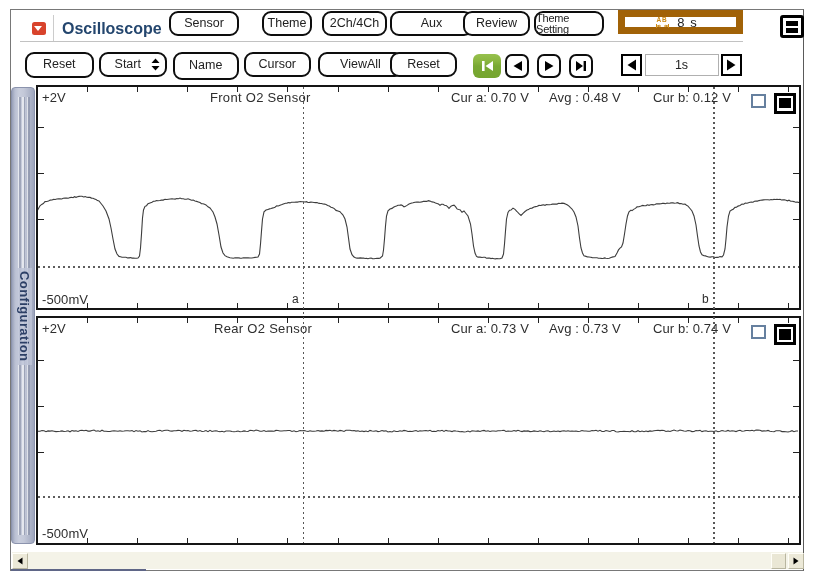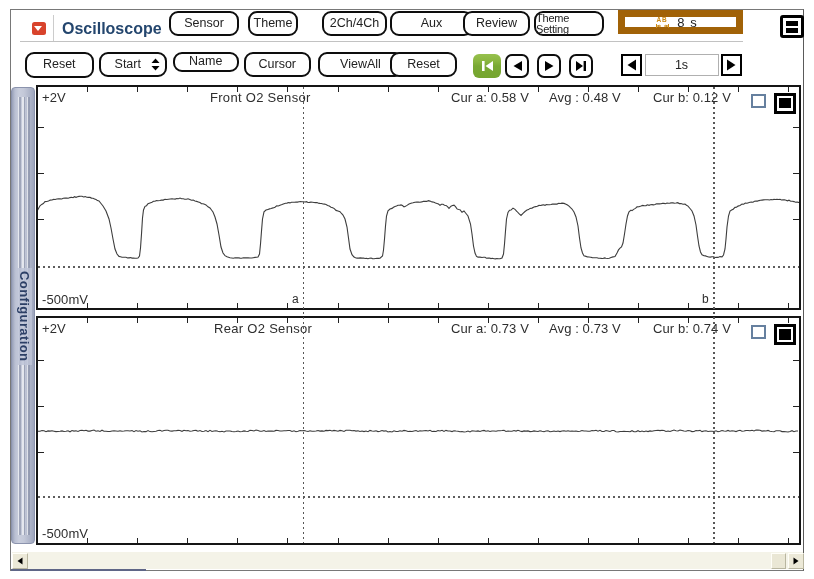--- a/index.html
+++ b/index.html
@@ -20,21 +20,21 @@
 <div class="abs" style="left:10px;top:9px;width:794px;height:562px;border:1.5px solid #787878;border-right-color:#5a5a5a"></div>
 
 <div class="abs" style="left:32px;top:22px;width:14px;height:12.5px;background:#d8432c;border-radius:2.5px">
  <div class="abs" style="left:2.3px;top:4.4px;width:0;height:0;border-left:4.7px solid transparent;border-right:4.7px solid transparent;border-top:5.2px solid #fff"></div>
 </div>
 <div class="abs" style="left:53px;top:15px;width:1px;height:26px;background:#ccc"></div>
 <div class="abs" style="left:62px;top:20px;font-size:16px;font-weight:bold;color:#24466e">Oscilloscope</div>
 <div class="abs" style="left:20px;top:41px;width:723px;height:1px;background:#c2c2c2"></div>
 
 <div class="btn" style="left:169px;top:11px;width:70px">Sensor</div>
-<div class="btn" style="left:248px;top:11px;width:50px">Theme</div>
+<div class="btn" style="left:262px;top:11px;width:50px">Theme</div>
 <div class="btn" style="left:322px;top:11px;width:65px">2Ch/4Ch</div>
 <div class="btn" style="left:390px;top:11px;width:83px">Aux</div>
 <div class="btn" style="left:463px;top:11px;width:67px">Review</div>
 <div class="btn" style="left:534px;top:11px;width:70px;font-size:11px;letter-spacing:-0.2px">Theme Setting</div>
 
 <div class="abs" style="left:618px;top:10px;width:125px;height:24px;border:7px solid #a16207;display:flex;align-items:center;justify-content:center;padding-right:7px">
  <svg width="13" height="13" viewBox="0 0 13 13" style="margin-right:8px">
   <text x="0.5" y="6" font-family="Liberation Sans" font-size="6.5" font-weight="bold" fill="#cc8a14">A</text>
   <text x="6" y="6" font-family="Liberation Sans" font-size="6.5" font-weight="bold" fill="#cc8a14">B</text>
   <g stroke="#cc8a14" stroke-width="1">
@@ -54,21 +54,21 @@
 </div>
 
 <div class="btn" style="left:25px;top:51.5px;width:68.5px;height:26px">Reset</div>
 <div class="btn" style="left:98.5px;top:51.5px;width:68.5px;height:25.5px">
     <span style="margin-right:10px">Start</span>
  <svg width="9" height="13" viewBox="0 0 9 13" style="position:absolute;right:5px;top:4.5px">
       <path d="M4.5 0.5 L8.5 5 L0.5 5 Z" fill="#000"></path>
       <path d="M4.5 12.5 L8.5 8 L0.5 8 Z" fill="#000"></path>
     </svg>
 </div>
-<div class="btn" style="left:173px;top:51.5px;width:65.5px;height:20px">Name</div>
+<div class="btn" style="left:173px;top:51.5px;width:65.5px;height:28px">Name</div>
 <div class="btn" style="left:244px;top:51.5px;width:66.5px;height:25.5px">Cursor</div>
 <div class="btn" style="left:317.5px;top:51.5px;width:86px;height:25.5px">ViewAll</div>
 <div class="btn" style="left:390px;top:51.5px;width:67px;height:25.5px">Reset</div>
 
 <div class="abs" style="left:473px;top:53.5px;width:28px;height:24.5px;border-radius:6px;background:linear-gradient(#96c04d 0%,#8ab63f 30%,#79a833 50%,#75a52f 100%);display:flex;align-items:center;justify-content:center">
  <svg width="13" height="12" viewBox="0 0 13 12">
       <rect x="1" y="1" width="2.6" height="10" fill="#fff"></rect>
       <path d="M12 1 L12 11 L4.5 6 Z" fill="#fff"></path>
     </svg>
 </div>
@@ -143,21 +143,21 @@
  <div class="tick-v" style="left:750.4px;bottom:0"></div>
  <div class="tick-h" style="left:0;top:39.5px"></div>
  <div class="tick-h" style="right:0;top:39.5px"></div>
  <div class="tick-h" style="left:0;top:85.5px"></div>
  <div class="tick-h" style="right:0;top:85.5px"></div>
  <div class="tick-h" style="left:0;top:131.5px"></div>
  <div class="tick-h" style="right:0;top:131.5px"></div>
  <div class="lbl" style="left:4px;top:4px">+2V</div>
  <div class="lbl" style="left:4px;top:206px">-500mV</div>
  <div class="lbl" style="left:172px;top:4px;letter-spacing:0.3px">Front O2 Sensor</div>
- <div class="lbl" style="left:413px;top:4px">Cur a: 0.58 V</div>
+ <div class="lbl" style="left:413px;top:4px">Cur a: 0.70 V</div>
  <div class="lbl" style="left:511px;top:4px">Avg : 0.48 V</div>
  <div class="lbl" style="left:615px;top:4px">Cur b: 0.12 V</div>
  <div class="dash0" style="left:0;top:178.5px;width:761px"></div>
  <div class="abs" style="left:713px;top:6.5px;width:15px;height:14px;border:2px solid #66809f;background:#fff"></div>
  <div class="abs" style="left:736px;top:5.5px;width:22px;height:21px;border:3.2px solid #000;padding:2.2px;background:#000;background-clip:content-box"></div>
  <div class="lbl" style="left:254px;top:206px;font-size:12px">a</div>
  <div class="lbl" style="left:664px;top:206px;font-size:12px">b</div>
  <svg class="abs" style="left:0;top:0" width="761" height="221" viewBox="0 0 761 221">
   <polyline points="-1.0,124.0 0.5,121.5 2.0,118.8 3.7,117.4 5.3,116.5 7.0,114.6 8.8,114.5 10.5,113.9 12.2,113.1 14.0,113.0 15.6,112.4 17.2,112.5 18.8,112.0 20.4,111.8 22.0,111.9 23.7,112.0 25.3,111.2 27.0,111.0 28.7,111.1 30.3,111.2 32.0,110.6 33.5,110.3 35.0,110.7 36.5,109.7 38.0,110.3 39.5,109.7 41.0,109.4 42.5,109.3 44.0,109.3 45.6,110.0 47.2,109.6 48.8,110.2 50.4,110.4 52.0,110.4 53.5,111.1 55.0,111.3 56.5,111.9 58.0,112.6 59.5,113.6 61.0,114.0 63.0,116.5 65.0,119.0 66.5,121.5 68.0,124.0 69.5,128.0 71.0,132.0 73.0,141.0 75.0,152.0 77.0,162.0 79.0,167.0 81.0,169.4 82.5,169.7 84.0,170.3 86.0,170.3 88.0,170.3 89.5,170.9 91.0,170.9 92.5,170.6 94.0,171.1 95.5,171.0 97.0,171.3 98.5,171.2 100.0,171.0 101.5,169.0 102.5,161.0 103.5,147.0 104.5,131.0 105.5,123.0 107.0,119.3 108.5,118.7 110.0,116.7 112.0,115.9 114.0,115.2 115.5,114.3 117.0,114.2 118.5,113.5 120.0,113.7 121.8,113.5 123.5,113.1 125.2,113.1 127.0,112.3 128.8,112.5 130.5,112.2 132.2,112.0 134.0,111.8 135.6,112.0 137.2,112.1 138.8,111.6 140.4,111.7 142.0,111.1 143.6,111.8 145.2,111.8 146.8,112.2 148.4,112.2 150.0,111.8 151.8,112.4 153.5,113.2 155.2,113.1 157.0,114.0 158.7,114.4 160.3,115.0 162.0,115.6 163.5,116.7 165.0,116.7 166.5,117.3 168.0,117.9 170.0,119.8 172.0,121.0 173.5,123.0 175.0,125.0 177.0,130.0 179.0,137.0 181.0,148.0 183.0,160.0 185.0,166.0 187.0,168.6 189.0,169.8 190.5,170.2 192.0,170.8 193.7,171.0 195.3,171.2 197.0,170.8 198.7,170.9 200.3,170.7 202.0,171.1 203.7,171.3 205.3,170.8 207.0,170.9 208.7,170.9 210.3,170.8 212.0,171.0 213.7,171.0 215.3,170.7 217.0,170.4 218.5,170.3 220.0,170.0 221.5,167.0 222.5,157.0 223.5,144.0 224.5,132.0 226.0,124.9 228.0,123.1 230.0,122.4 231.5,121.9 233.0,121.5 235.0,120.9 237.0,120.2 238.7,118.9 240.3,119.0 242.0,118.3 244.0,117.6 246.0,116.8 247.5,116.2 249.0,116.1 250.5,115.6 252.0,115.9 253.5,115.3 255.0,115.2 256.5,115.2 258.0,115.0 259.5,115.1 261.0,114.7 262.5,114.6 264.0,114.7 265.5,114.7 267.0,115.0 268.5,114.7 270.0,115.5 271.5,115.4 273.0,115.1 274.5,115.3 276.0,115.5 277.5,115.6 279.0,115.5 280.5,116.2 282.0,116.4 283.5,116.5 285.0,117.0 286.5,117.1 288.0,117.6 289.7,118.5 291.3,119.1 293.0,120.3 294.7,120.7 296.3,121.6 298.0,123.4 300.0,124.0 302.0,124.7 303.5,126.5 305.0,128.0 307.0,132.0 309.0,140.0 310.5,151.0 312.0,162.0 314.0,167.6 316.0,170.0 317.5,170.8 319.0,171.1 320.7,171.1 322.3,170.9 324.0,171.1 325.5,171.0 327.0,171.5 328.5,171.4 330.0,171.7 331.5,171.2 333.0,171.1 334.5,171.6 336.0,171.7 337.5,171.5 339.0,171.4 340.5,171.4 342.0,171.2 344.5,169.0 345.5,163.0 346.5,152.0 347.5,139.0 348.5,129.0 350.0,123.8 352.0,122.0 354.0,121.4 355.5,120.2 357.0,119.4 358.5,119.0 360.0,118.3 361.5,118.2 363.0,117.9 364.5,118.5 366.0,119.9 367.5,119.2 369.0,118.4 371.0,117.1 373.0,116.2 375.0,115.8 377.0,115.2 378.7,115.0 380.3,115.1 382.0,115.2 383.7,114.9 385.3,114.4 387.0,114.3 388.7,114.4 390.3,113.7 392.0,114.1 394.0,114.9 396.0,115.3 397.5,116.0 399.0,116.5 400.5,117.0 402.0,118.3 403.5,117.3 405.0,117.3 406.5,118.2 408.0,118.4 409.5,119.7 411.0,121.4 413.0,119.2 414.5,118.5 416.0,118.2 417.5,119.7 419.0,121.9 420.5,122.5 422.0,122.7 424.0,125.3 426.0,124.0 428.0,126.5 430.0,129.0 432.5,137.0 434.0,147.0 435.5,159.0 437.0,166.0 438.5,169.4 440.0,170.1 442.0,170.1 444.0,170.5 445.5,170.3 447.0,170.3 448.5,171.3 450.0,171.1 451.5,171.1 453.0,171.6 454.5,171.3 456.0,171.8 457.5,171.9 459.0,171.5 460.5,171.7 462.0,171.8 464.0,171.0 465.5,167.0 466.5,157.0 467.5,144.0 468.5,132.0 470.0,125.5 471.5,123.3 473.0,123.1 475.0,121.1 477.0,122.4 479.0,124.5 481.0,126.7 483.0,128.4 485.0,126.4 487.0,124.5 489.0,123.1 490.5,122.6 492.0,121.4 494.0,121.1 496.0,120.0 497.7,119.6 499.3,119.2 501.0,118.4 502.5,118.5 504.0,118.1 505.5,117.8 507.0,118.3 508.5,117.6 510.0,117.7 511.5,117.8 513.0,117.5 514.5,117.1 516.0,117.1 517.5,117.0 519.0,117.1 520.7,116.3 522.3,116.5 524.0,116.1 526.0,116.4 528.0,117.2 529.5,118.0 531.0,119.1 532.5,120.7 534.0,122.0 536.0,125.0 538.0,130.0 540.0,139.0 541.5,151.0 543.0,161.0 544.5,166.0 546.0,168.9 548.0,169.4 549.5,169.9 551.0,170.0 552.7,170.2 554.3,170.6 556.0,170.7 557.5,170.8 559.0,170.8 560.5,171.3 562.0,171.2 563.5,171.4 565.0,171.5 566.5,170.9 568.0,171.3 569.7,171.5 571.3,171.3 573.0,170.6 575.0,169.9 577.0,169.5 579.0,166.0 580.5,162.9 582.0,161.1 583.5,160.0 585.0,156.0 586.5,147.0 588.0,137.0 589.5,129.0 591.0,124.8 593.0,123.1 594.0,123.7 596.0,122.1 597.5,121.4 599.0,119.9 601.0,119.8 603.0,119.1 604.7,118.4 606.3,118.8 608.0,118.6 609.5,117.8 611.0,118.3 612.5,117.7 614.0,117.6 615.5,117.9 617.0,117.6 618.5,116.8 620.0,116.9 621.5,116.9 623.0,116.7 624.5,116.4 626.0,116.4 627.5,116.7 629.0,116.0 630.5,116.3 632.0,116.1 633.5,115.7 635.0,115.9 636.5,116.2 638.0,116.0 639.7,115.7 641.3,116.6 643.0,116.5 645.0,117.3 647.0,117.1 648.5,118.3 650.0,119.1 652.0,121.5 654.0,124.0 656.0,129.0 658.0,138.0 659.5,149.0 661.0,159.0 662.5,165.0 664.0,167.8 666.0,168.8 667.5,168.9 669.0,169.4 670.7,170.0 672.3,170.1 674.0,169.8 675.5,169.7 677.0,170.5 678.5,170.2 680.0,170.4 682.0,169.6 684.0,169.8 685.5,168.0 687.0,162.0 688.0,152.0 689.0,140.0 690.5,129.0 692.0,124.1 694.0,122.7 695.0,122.4 697.0,120.4 698.5,120.3 700.0,119.1 702.0,118.5 704.0,117.1 705.7,117.3 707.3,116.1 709.0,116.3 710.5,115.7 712.0,115.3 713.5,115.1 715.0,115.2 716.5,114.3 718.0,114.0 719.5,114.1 721.0,113.6 722.5,113.3 724.0,113.1 725.5,112.9 727.0,112.8 728.5,112.8 730.0,112.7 731.5,113.0 733.0,112.5 734.5,112.7 736.0,112.4 737.5,112.5 739.0,112.2 740.5,112.5 742.0,112.3 743.5,113.0 745.0,112.9 746.5,112.8 748.0,113.2 749.5,113.8 751.0,113.2 752.7,114.2 754.3,114.2 756.0,114.6 757.5,115.2 759.0,115.0 760.5,115.4 762.0,115.6" fill="none" stroke="#3d3d3d" stroke-width="1.1"></polyline>
  </svg>

